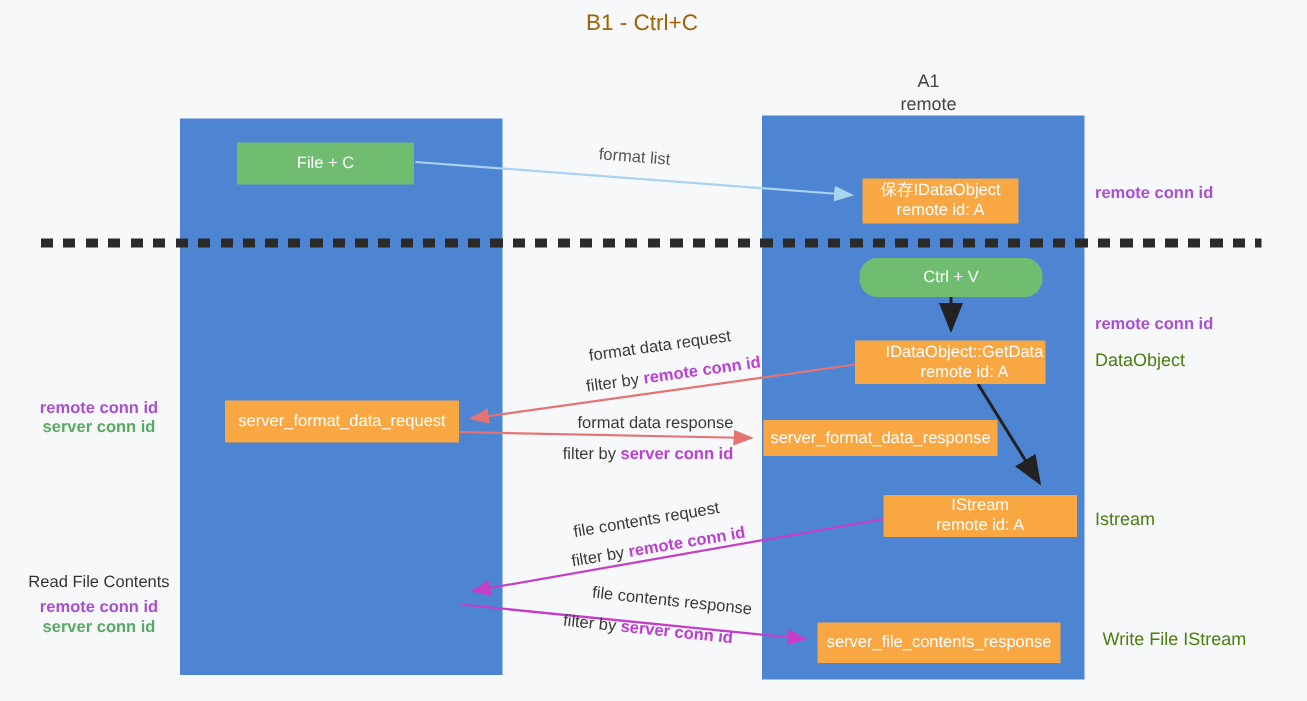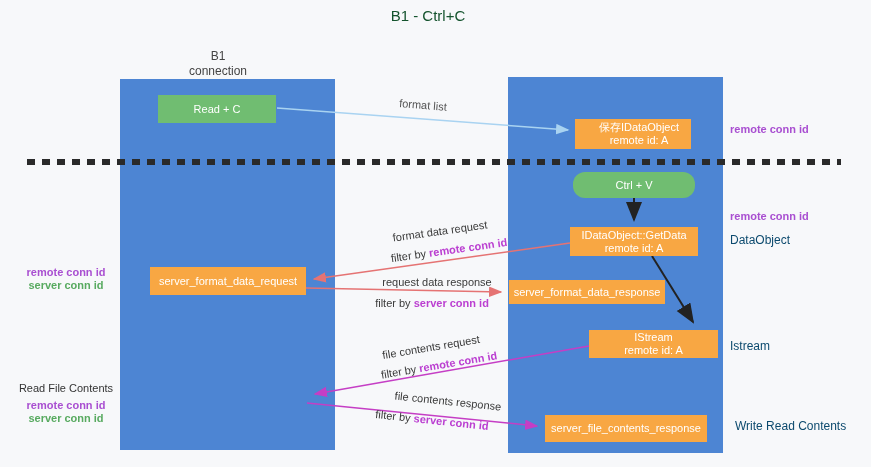--- a/index.html
+++ b/index.html
@@ -1,48 +1,48 @@
 <!DOCTYPE html>
 <html><head>
 <meta charset="utf-8">
 <style>
   html,body { margin:0; padding:0; }
   body { font-family: "Liberation Sans", sans-serif; background:#f7f8fa; }
   .canvas { position:relative; width:871px; height:467px; background:#f7f8fa; overflow:hidden; }
 
   .title { position:absolute; left:328px; top:6px; width:200px; text-align:center;
-           font-size:15px; line-height:20px; color:#14532d; }
+           font-size:15px; line-height:20px; color:#a16207; }
   .lane-header { position:absolute; width:100px; text-align:center; font-size:12px;
                  line-height:15px; color:#444; }
   .lh-left  { left:168px; top:49px; }
   .lh-right { left:569px; top:47px; }
 
   .lane { position:absolute; background:#4d85d3; }
   .lane-left  { left:120px; top:79px; width:215px; height:371px; }
   .lane-right { left:508px; top:77px; width:215px; height:376px; }
 
   .dashed-divider { position:absolute; left:27px; top:159px; width:814px; height:6px;
     background:repeating-linear-gradient(90deg,#2a2a2a 0 8px, transparent 8px 15px); }
 
   .box { position:absolute; display:flex; flex-direction:column; align-items:center;
          justify-content:center; color:#fff; font-size:11px; line-height:13px;
          text-align:center; }
   .box.green  { background:#70bd71; }
   .box.orange { background:#f8a743; }
   .box-ctrl-c      { left:158px; top:95px;  width:118px; height:28px; }
-  .box-save        { left:575px; top:119px; width:104px; height:30px;padding-left:12px; }
+  .box-save        { left:575px; top:119px; width:104px; height:30px; }
   .box-ctrl-v      { left:573px; top:172px; width:122px; height:26px;border-radius:12px; }
-  .box-getdata     { left:570px; top:227px; width:128px; height:29px; }
+  .box-getdata     { left:570px; top:227px; width:108px; height:29px;padding-left:19px; }
   .box-format-req  { left:150px; top:267px; width:156px; height:28px;text-align:center; }
   .box-format-resp { left:509px; top:280px; width:156px; height:24px; }
   .box-istream     { left:589px; top:330px; width:129px; height:28px; }
   .box-file-req    { left:150px; top:383px; width:157px; height:27px; }
   .box-file-resp   { left:545px; top:415px; width:162px; height:27px; }
 
-  .side-label { position:absolute; font-size:12px; color:#0c4a6e; white-space:nowrap; }
+  .side-label { position:absolute; font-size:12px; color:#4d7c0f; white-space:nowrap; }
   .purple { color:#a94fd1; font-weight:bold; font-size:11px; }
   .greentxt { color:#58aa60; font-weight:bold; font-size:11px; }
   .sl-remote-top { left:730px; top:123px; }
   .sl-remote-mid { left:730px; top:210px; }
   .sl-dataobject { left:730px; top:233px; }
   .sl-istream    { left:730px; top:339px; }
   .sl-write      { left:735px; top:419px; }
   .left-stack { position:absolute; left:18px; width:96px; text-align:center; line-height:13px; }
   .ls-mid    { top:266px; }
   .ls-bottom-title { left:18px; top:382px; width:96px; text-align:center;
@@ -66,23 +66,23 @@
 </style>
 </head>
 <body>
 
 <div class="canvas">
 
   <div class="title">
     <div>B1 - Ctrl+C</div>
   </div>
 
-  <div class="lane-header lh-left">
-    <div>B1</div>
-    <div>connection</div>
+  <div class="lane-header lh-right">
+    <div>A1</div>
+    <div>remote</div>
   </div>
 
   <div class="lane lane-left"></div>
   <div class="lane lane-right"></div>
 
   <svg class="arrows" width="871" height="467">
     <defs>
       <marker id="mh-blue" markerWidth="9" markerHeight="8" refX="8" refY="3.5" orient="auto">
         <path d="M0,0 L9,3.5 L0,7 z" fill="#a9d3f1"></path>
       </marker>
@@ -101,21 +101,21 @@
     <line x1="652" y1="256" x2="693" y2="322" stroke="#222" stroke-width="2" marker-end="url(#mh-black)"></line>
     <line x1="570" y1="243" x2="314" y2="279" stroke="#e57373" stroke-width="1.5" marker-end="url(#mh-salmon)"></line>
     <line x1="306" y1="288" x2="501" y2="292" stroke="#e57373" stroke-width="1.5" marker-end="url(#mh-salmon)"></line>
     <line x1="589" y1="346" x2="315" y2="394" stroke="#c53ec5" stroke-width="1.5" marker-end="url(#mh-magenta)"></line>
     <line x1="307" y1="403" x2="537" y2="426" stroke="#c53ec5" stroke-width="1.5" marker-end="url(#mh-magenta)"></line>
   </svg>
 
   <div class="dashed-divider"></div>
 
   <div class="box green box-ctrl-c">
-    <div>Read + C</div>
+    <div>File + C</div>
   </div>
   <div class="box orange box-save">
     <div>保存IDataObject</div>
     <div>remote id: A</div>
   </div>
   <div class="box green box-ctrl-v">
     <div>Ctrl + V</div>
   </div>
   <div class="box orange box-getdata">
     <div>IDataObject::GetData</div>
@@ -132,38 +132,38 @@
     <div>remote id: A</div>
   </div>
   <div class="box orange box-file-resp">
     <div>server_file_contents_response</div>
   </div>
 
   <div class="side-label purple sl-remote-top">remote conn id</div>
   <div class="side-label purple sl-remote-mid">remote conn id</div>
   <div class="side-label sl-dataobject">DataObject</div>
   <div class="side-label sl-istream">Istream</div>
-  <div class="side-label sl-write">Write Read Contents</div>
+  <div class="side-label sl-write">Write File IStream</div>
 
   <div class="left-stack ls-mid">
     <div class="purple">remote conn id</div>
     <div class="greentxt">server conn id</div>
   </div>
   <div class="ls-bottom-title">Read File Contents</div>
   <div class="left-stack ls-bottom">
     <div class="purple">remote conn id</div>
     <div class="greentxt">server conn id</div>
   </div>
 
   <div class="arrow-label al-format-list">format list</div>
   <div class="arrow-label al-fdr">format data request</div>
   <div class="arrow-label al-fdr-filter">
     <span>filter by </span><span class="hl-magenta">remote conn id</span>
   </div>
-  <div class="arrow-label al-fdresp">request data response</div>
+  <div class="arrow-label al-fdresp">format data response</div>
   <div class="arrow-label al-fdresp-filter">
     <span>filter by </span><span class="hl-magenta">server conn id</span>
   </div>
   <div class="arrow-label al-fcr">file contents request</div>
   <div class="arrow-label al-fcr-filter">
     <span>filter by </span><span class="hl-magenta">remote conn id</span>
   </div>
   <div class="arrow-label al-fcresp">file contents response</div>
   <div class="arrow-label al-fcresp-filter">
     <span>filter by </span><span class="hl-magenta">server conn id</span>

